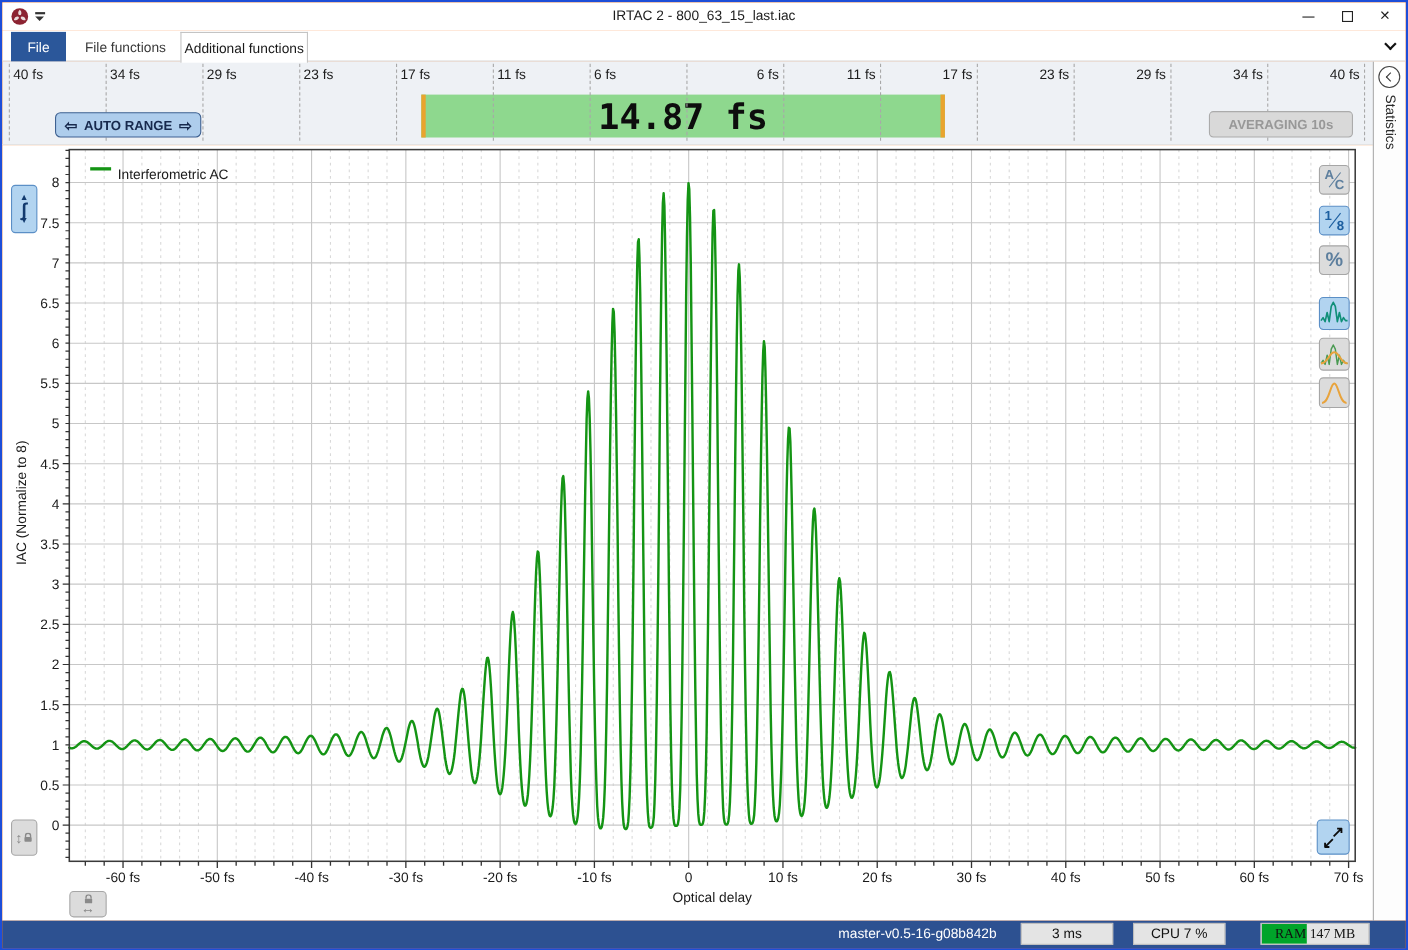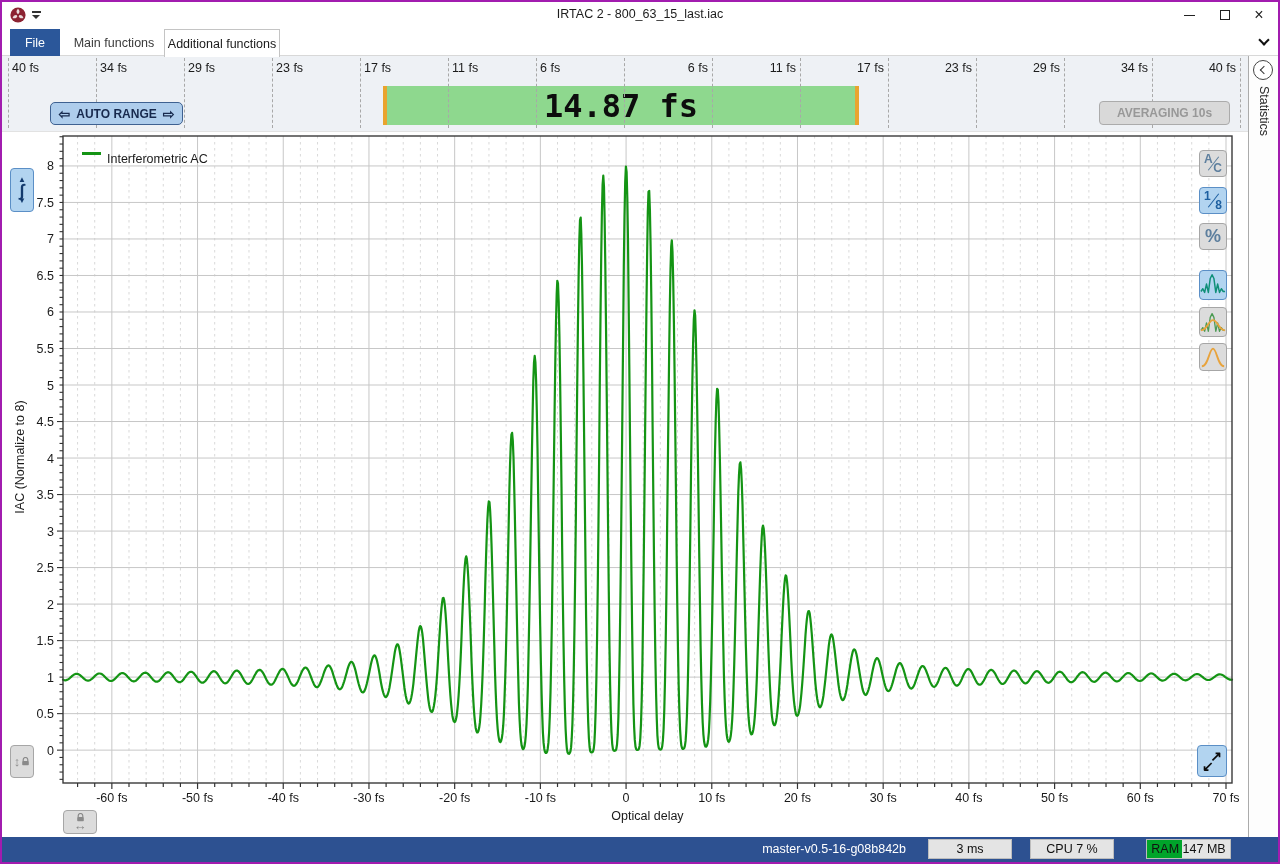--- a/index.html
+++ b/index.html
@@ -1,19 +1,19 @@
 <!DOCTYPE html>
 <html><head>
 <meta charset="utf-8">
 <style>
   html,body{margin:0;padding:0;background:#9a9a9a;}
   *{box-sizing:border-box;}
   .window{
     position:relative;width:1280px;height:864px;background:#f97316;
-    border:2px solid #a21caf;overflow:hidden;
+    border:2px solid #1d4ed8;overflow:hidden;
     font-family:"Liberation Sans",sans-serif;color:#1a1a1a;
   }
   
   .titlebar{position:relative;height:26px;background:#ffffff;}
   .app-logo{position:absolute;left:8px;top:5px;width:16px;height:16px;}
   .logo-caret{position:absolute;left:30px;top:9px;width:9px;}
   .logo-caret .bar{height:2px;background:#333;margin-bottom:2px;}
   .logo-caret .tri{width:0;height:0;border-left:4px solid transparent;border-right:4px solid transparent;border-top:4px solid #333;}
   .title-text{position:absolute;left:0;right:0;top:5px;text-align:center;font-size:12.5px;color:#1c1c1c;}
   .win-btn{position:absolute;top:0;width:34px;height:26px;display:flex;align-items:center;justify-content:center;}
@@ -79,21 +79,21 @@
   .col-steel{color:#5d7f9e;border-color:#5d7f9e;}
   .col-blue{color:#1d5fa0;border-color:#1d5fa0;}
   .pct{font-size:18px;font-weight:bold;color:#5d7f9e;display:flex;align-items:center;justify-content:center;height:100%;}
   
   .statusbar{position:absolute;left:0;right:0;bottom:0;height:25px;background:#2d5191;z-index:7;}
   .version-text{position:absolute;right:372px;top:5px;font-size:12.5px;color:#fff;}
   .status-panel{position:absolute;top:2px;height:20px;background:#e4e4e4;border:1px solid #bdbdbd;
      display:flex;align-items:center;justify-content:center;font-size:12.5px;color:#111;overflow:hidden;}
   .panel-ms{left:926px;width:84px;}
   .panel-cpu{left:1028px;width:84px;}
-  .panel-ram{left:1144px;width:85px;}
+  .panel-ram{left:1144px;width:99px;font-family:Liberation Serif, serif;}
   .ram-fill{position:absolute;left:0;top:0;bottom:0;background:#00a42a;}
   .panel-ram span{position:relative;z-index:1;}
 </style>
 </head>
 <body>
 
 <div class="window">
 
   <div class="titlebar">
     <svg class="app-logo" viewBox="0 0 16 16">
@@ -116,21 +116,21 @@
     <div class="win-btn btn-max">
         <div class="glyph-max"></div>
       </div>
     <div class="win-btn btn-close">
         <div class="glyph-close">×</div>
       </div>
   </div>
 
   <div class="tabstrip">
     <div class="tab tab-file">File</div>
-    <div class="tab tab-main">Main functions</div>
+    <div class="tab tab-main">File functions</div>
     <div class="tab tab-additional">Additional functions</div>
     <div class="ribbon-collapse">
         <div class="chev-down"></div>
       </div>
   </div>
 
   <div class="ruler" id="ruler">
     <div class="measure-bar">
       <div class="measure-value">14.87 fs</div>
     </div>

